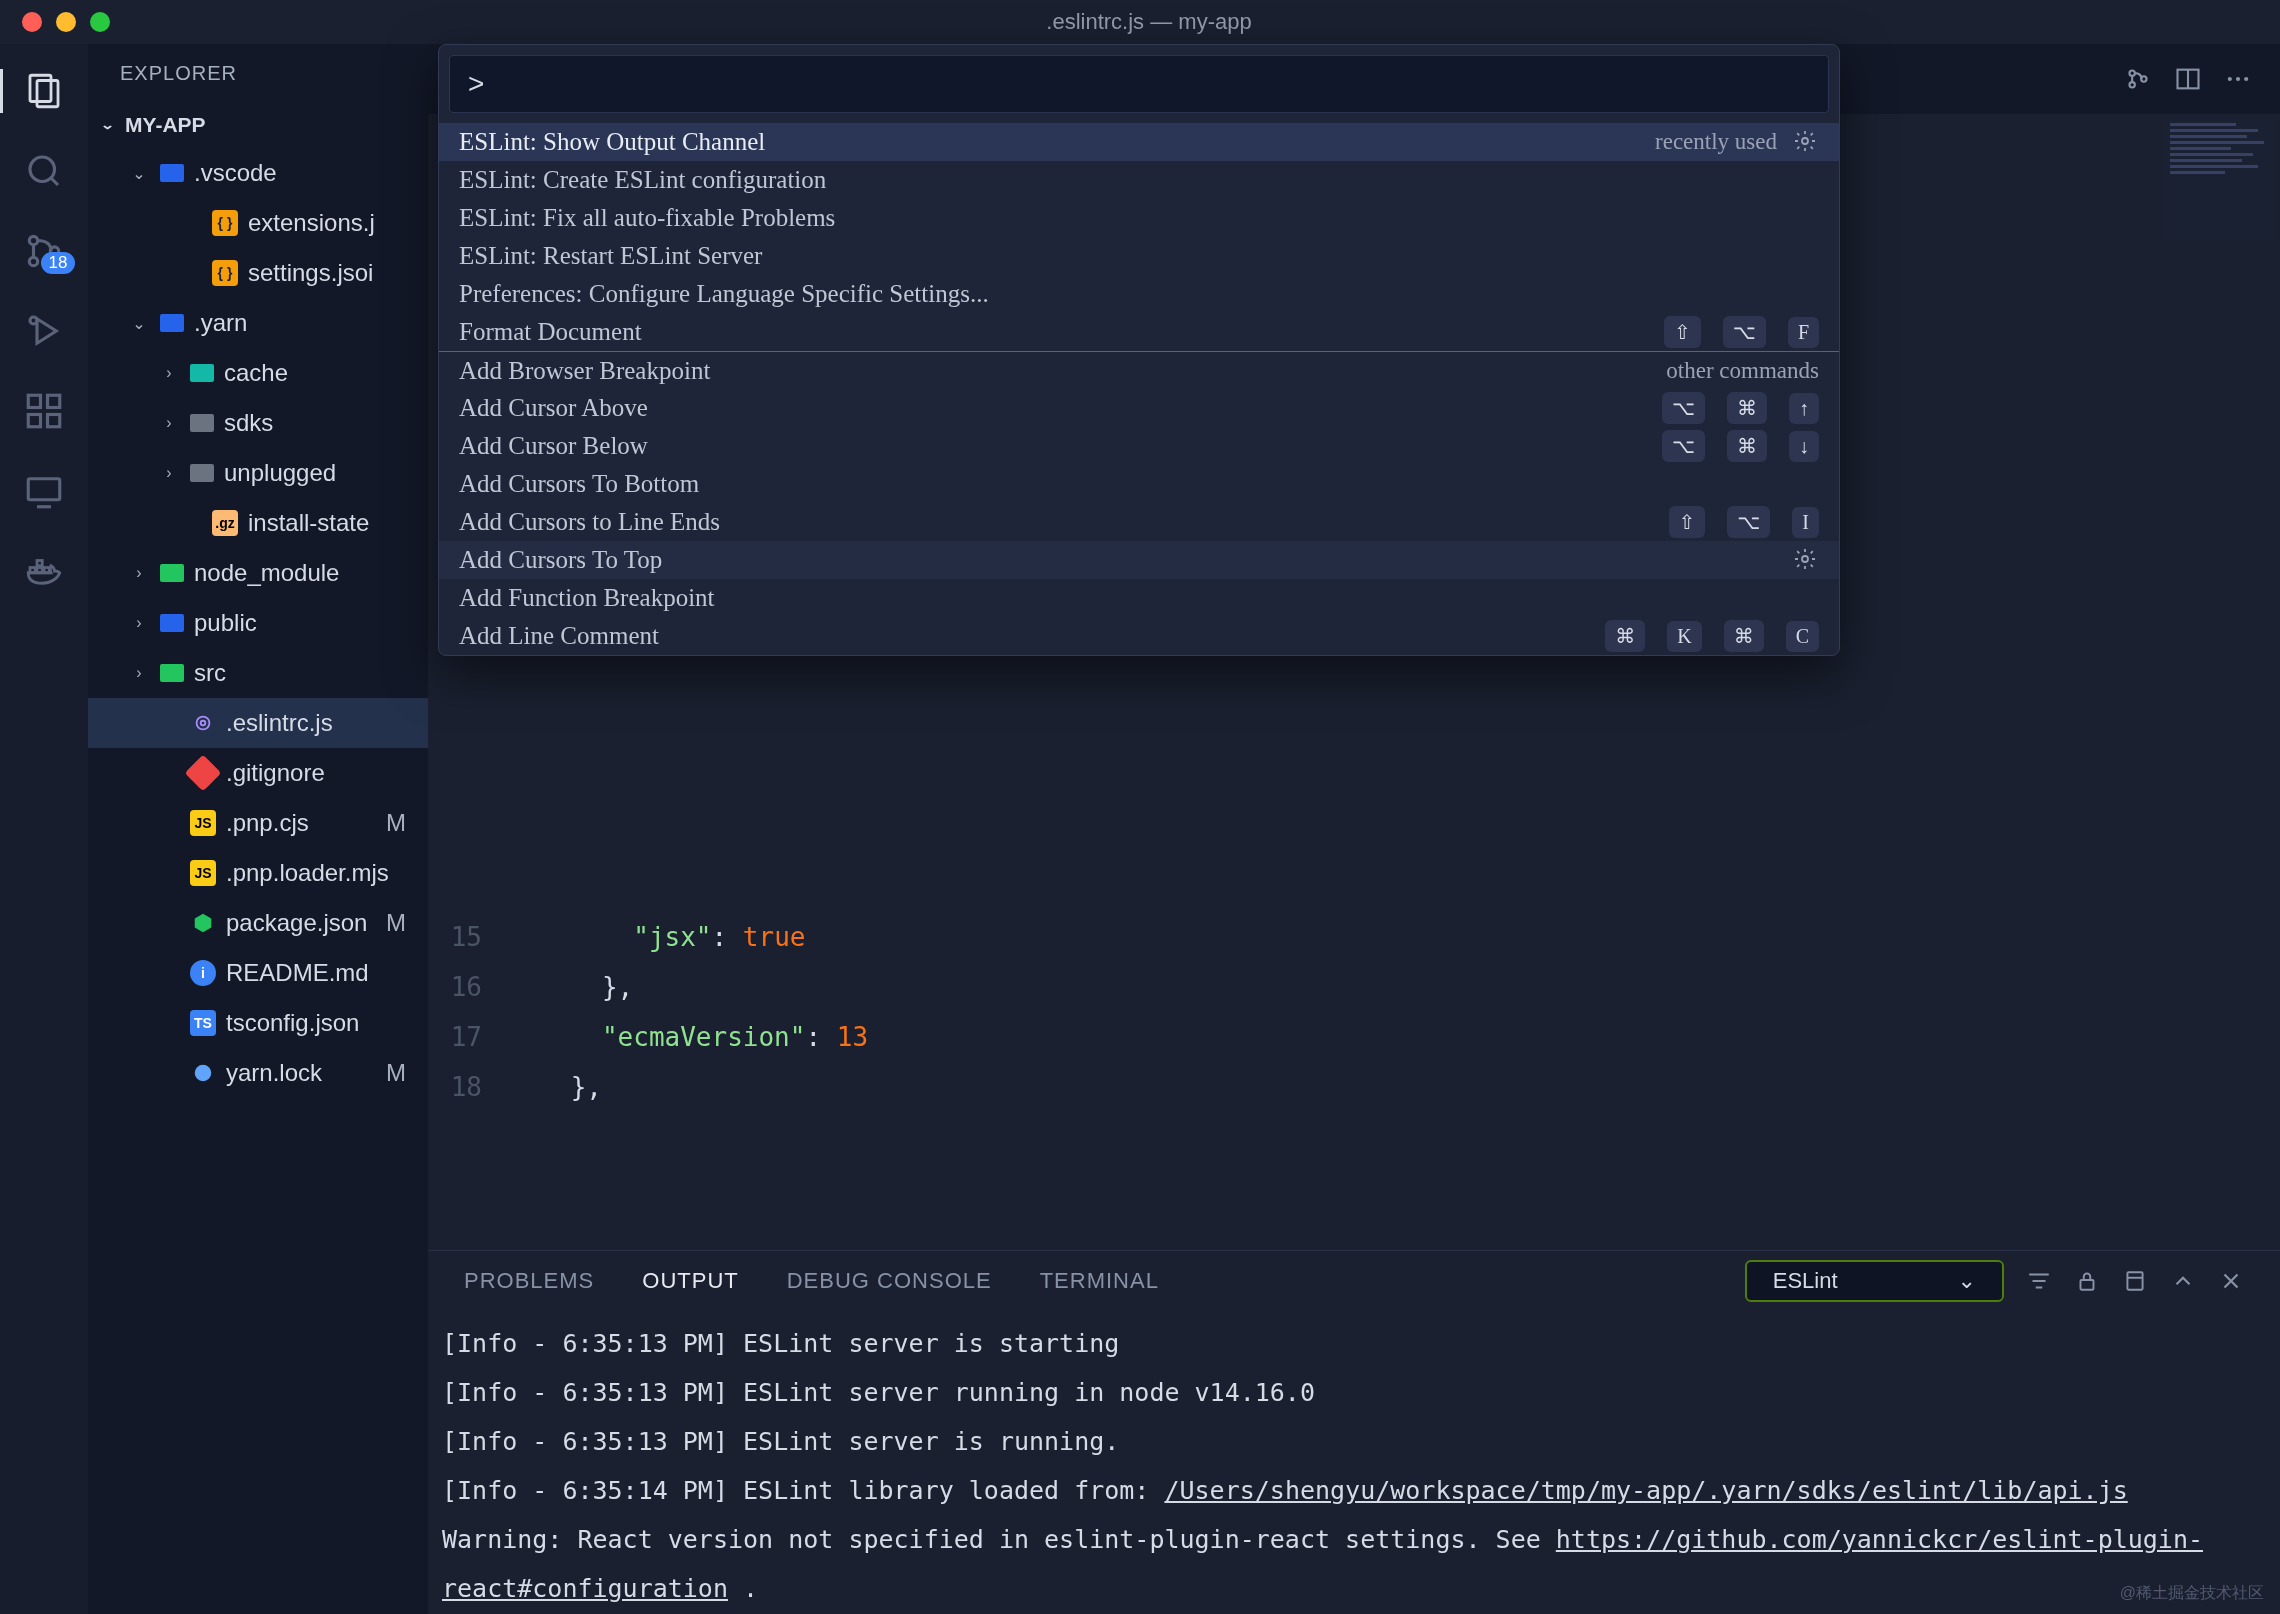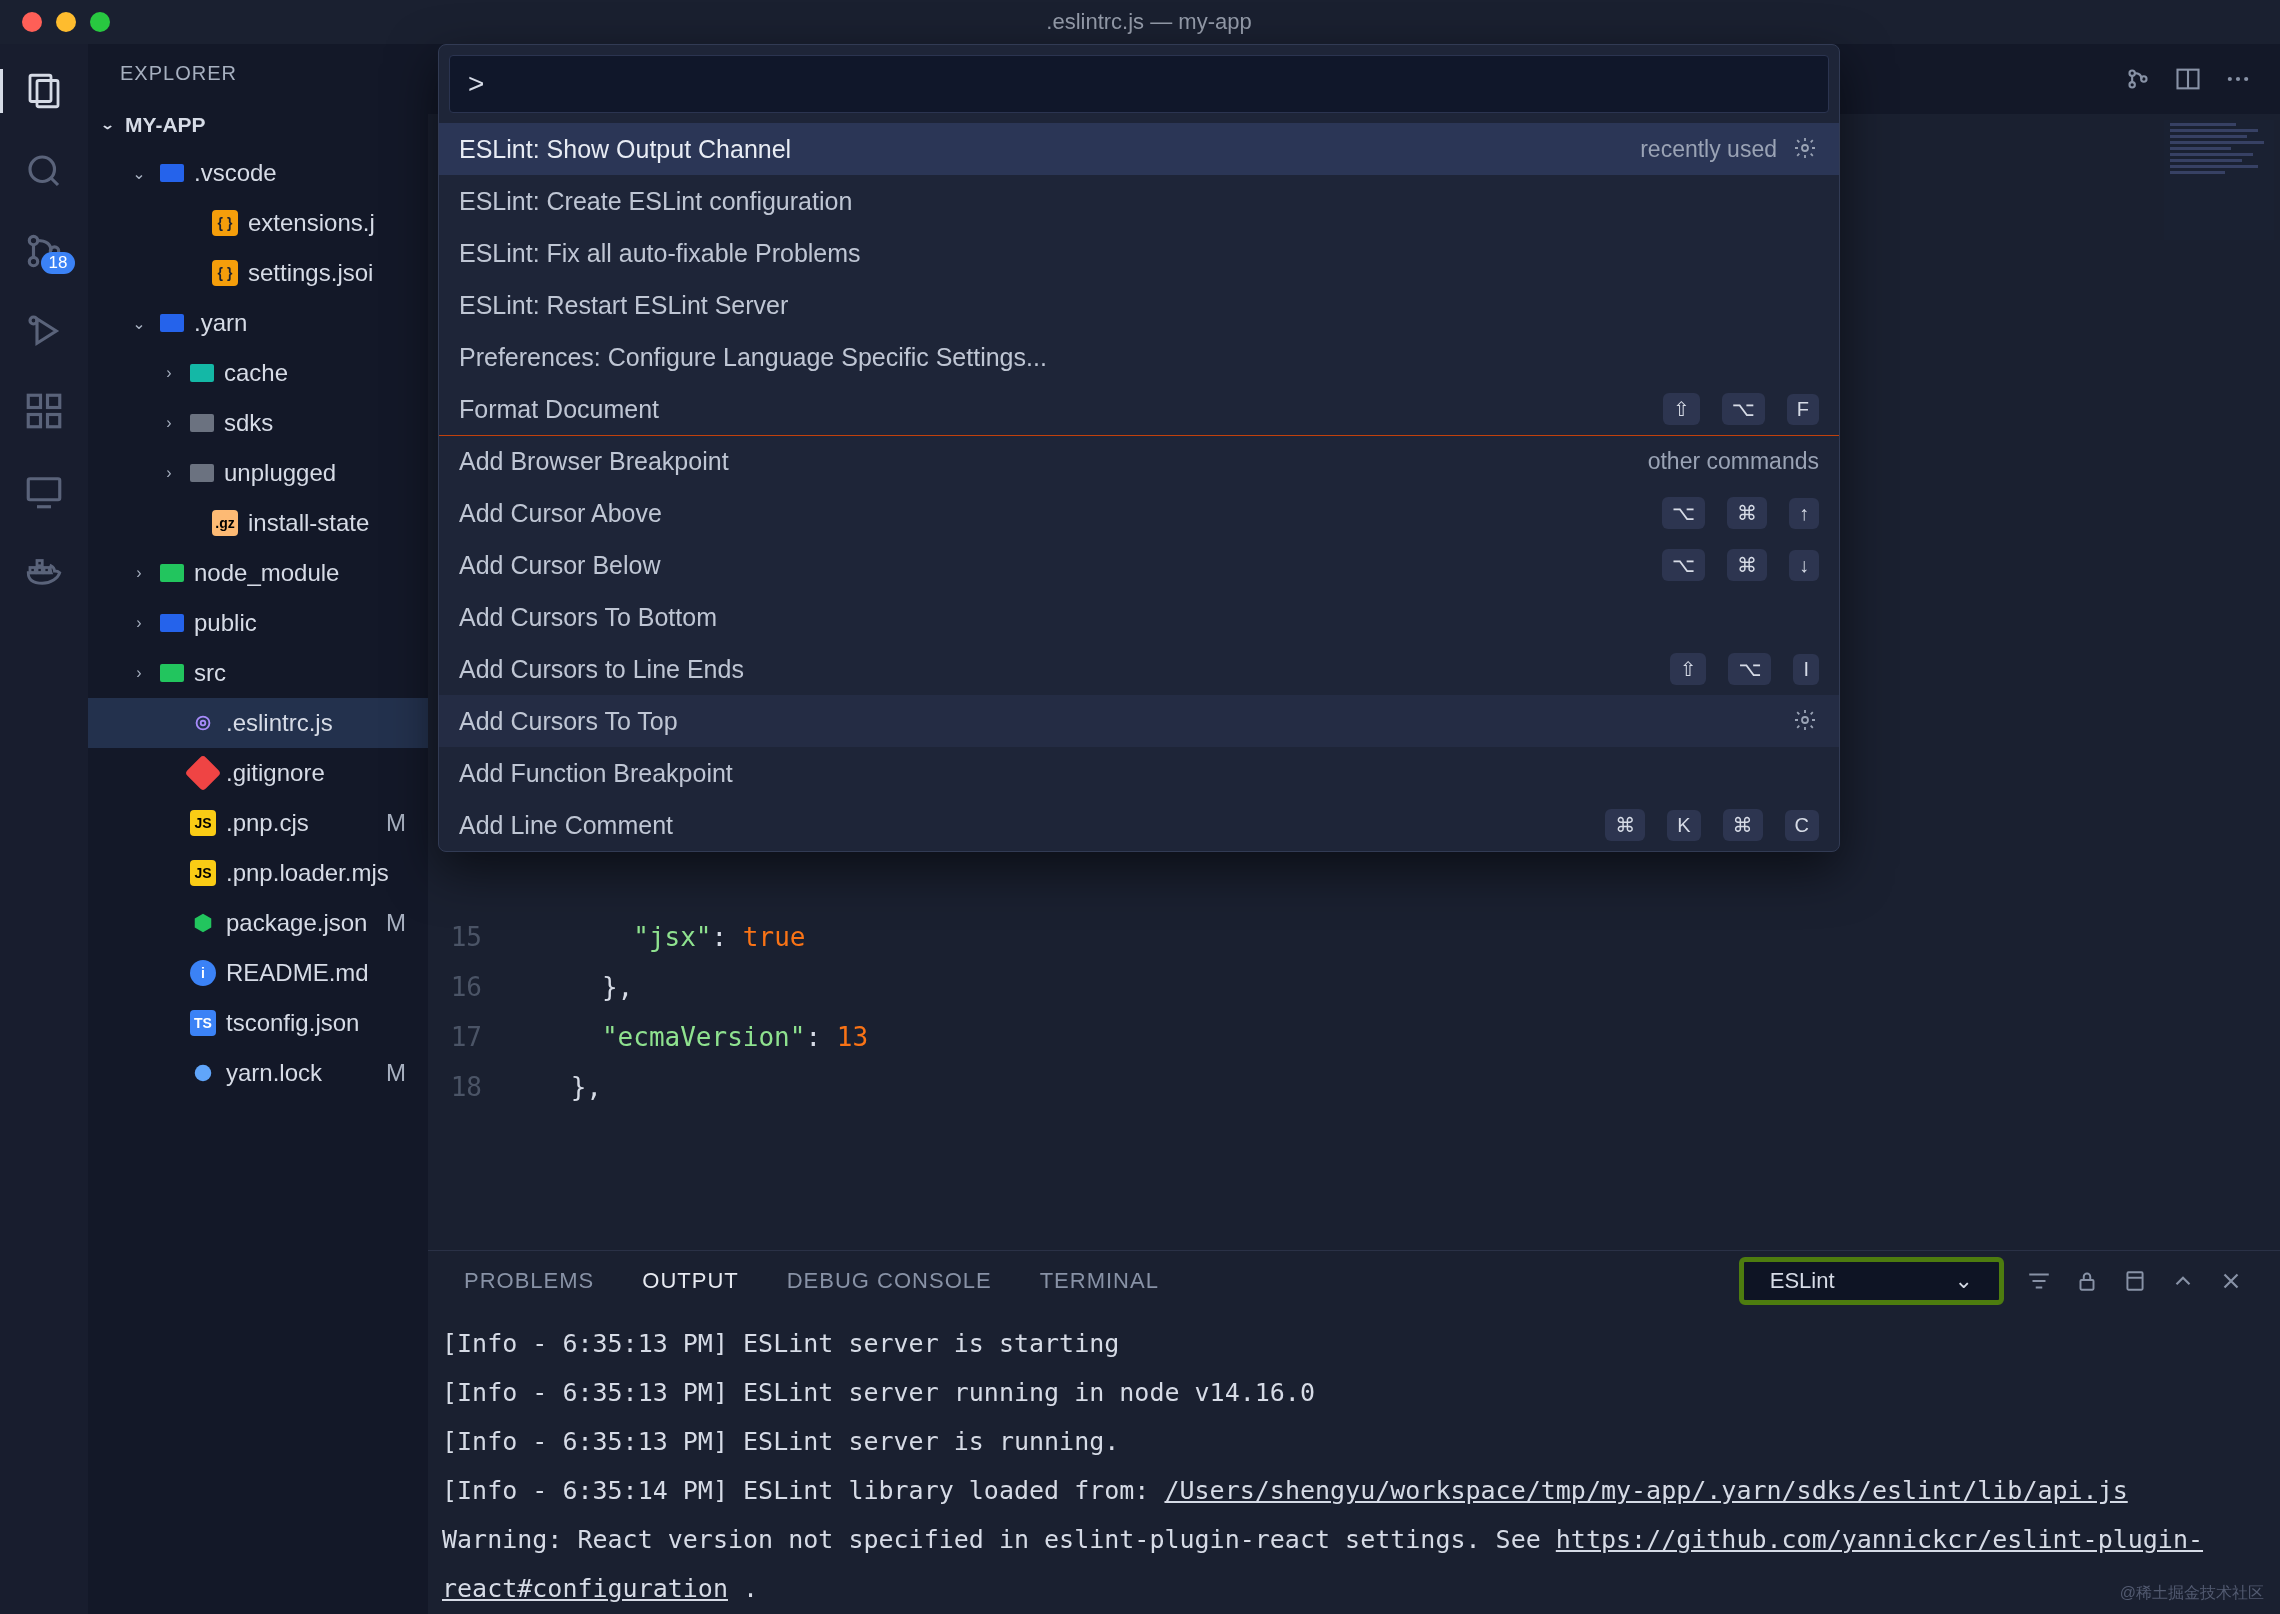--- a/index.html
+++ b/index.html
@@ -64,31 +64,31 @@
 .tok-bool { color:#f97316; }
 .tok-num { color:#f97316; }
 .tok-punc { color:#d6dbe6; }
 
 
 .panel { height: 364px; border-top:1px solid #2a3146; display:flex; flex-direction:column;justify-content:flex-end; }
 .panel-tabs { height:60px; display:flex; align-items:center; gap:48px; padding:0 36px; font-size:22px; color:#8892a6; }
 .ptab { cursor:pointer; letter-spacing:1px; }
 .ptab.active { color:#e6e9f0; }
 .panel-right { margin-left:auto; display:flex; align-items:center; gap:22px; }
-.sel-eslint { background:#0e1424; border:5px solid #4d7c0f; color:#d6dbe6; font-size:22px; padding:6px 26px; border-radius:6px; display:flex; align-items:center; gap:120px; }
+.sel-eslint { background:#0e1424; border:2px solid #4d7c0f; color:#d6dbe6; font-size:22px; padding:6px 26px; border-radius:6px; display:flex; align-items:center; gap:120px; }
 .picon { width:26px; height:26px; color:#8892a6; cursor:pointer; }
 .panel-body { flex:1; padding:8px 14px; font-family: "SF Mono", Menlo, monospace; font-size:25px; line-height:49px; color:#d6dbe6; overflow:hidden; }
 .panel-body .ul { text-decoration: underline; }
 
 
 .palette-wrap { position:absolute; left:0; right:0; top:0; display:flex; justify-content:flex-start; padding-left:10px; }
 .palette { width: 1402px; background:#1e2538; border:1px solid #323b54; border-radius:8px; box-shadow:0 18px 50px rgba(0,0,0,.55); }
 .pal-input { height:58px; margin:10px; background:#10172a; border:1px solid #2b3450; border-radius:4px; display:flex; align-items:center; padding:0 18px; font-size:28px; color:#d6dbe6; }
 .pal-list { max-height: 820px; overflow:hidden; }
-.pal-row { display:flex; align-items:center; height:52px; padding:8px 20px; font-size:25px; color:#bfc6d4; cursor:pointer; gap:14px; }
+.pal-row { display:flex; align-items:center; height:38px; padding:8px 20px; font-size:25px; color:#bfc6d4; cursor:pointer; gap:14px;font-family:Liberation Serif, serif; }
 .pal-row.highlight { background:#2b3656; color:#e8ecf4; }
 .pal-row.cat { border-top:1px solid #c2410c; }
 .pal-row .meta { margin-left:auto; color:#9aa3b5; font-size:23px; display:flex; align-items:center; gap:16px; }
 .pal-row .gear { width:26px; height:26px; color:#9aa3b5; }
 .kbd { background:#2d3550; border-radius:6px; padding:4px 10px; font-size:20px; color:#d6dbe6; font-family:inherit; margin-left:6px; }
 
 .minimap { position:absolute; top:76px; right:6px; width:110px; height:120px; background: #1b2234; opacity:.7; }
 .minimap .mm-line { height:3px; margin:3px 6px; background:#44507a; }
 
 .watermark { position:absolute; right:16px; bottom:10px; font-size:16px; color:#525a70; }

